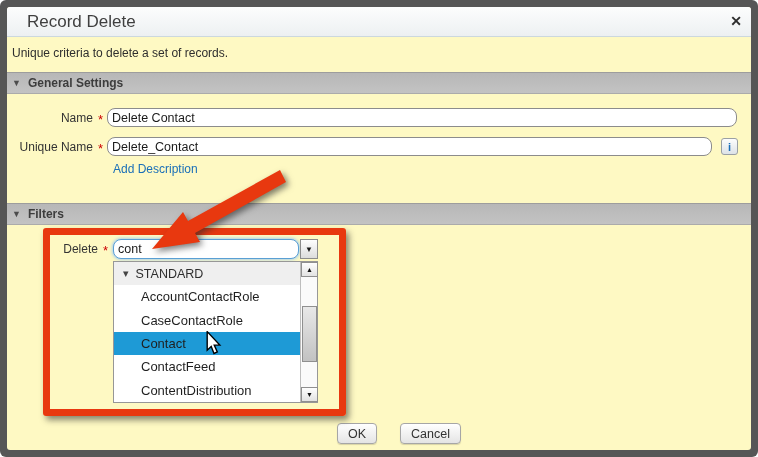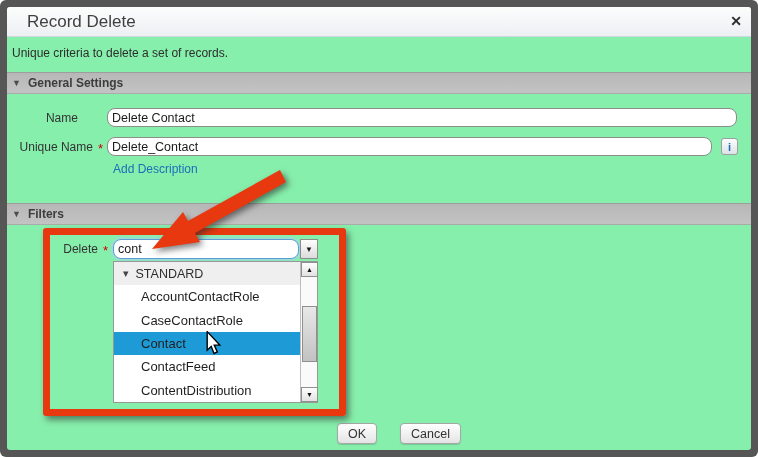--- a/index.html
+++ b/index.html
@@ -1,19 +1,19 @@
 <!DOCTYPE html>
 <html style="--annotation: #e8380f; --highlight: #1e9ad6; --link: #1a6fb8; --required: #cc0000;"><head>
 <meta charset="utf-8">
 <style>
   html,body{margin:0;padding:0;background:#ffffff;}
   *{box-sizing:border-box;font-family:"Liberation Sans",sans-serif;}
   #stage{position:relative;width:758px;height:457px;overflow:hidden;}
   .frame{position:absolute;inset:0;background:#565656;border-radius:6px;}
-  .dialog{position:absolute;left:7px;top:7px;width:744px;height:443px;background:#86efac;border-radius:3px;overflow:visible;}
+  .dialog{position:absolute;left:7px;top:7px;width:744px;height:443px;background:#fef9c3;border-radius:3px;overflow:visible;}
 
   .titlebar{position:absolute;left:0;top:0;width:744px;height:30px;
     background:linear-gradient(180deg,#fcfdfd,#edf0f2);border-bottom:1px solid #ccd8de;
     border-radius:3px 3px 0 0;}
   .title{position:absolute;left:20px;top:0;line-height:30px;font-size:17px;color:#3f3f3f;}
   .close{position:absolute;right:9px;top:4px;font-size:14px;font-weight:bold;color:#2d2d2d;cursor:pointer;line-height:20px;}
 
   .desc{position:absolute;left:5px;top:39px;font-size:12px;color:#2e2e2e;}
 
   .section-bar{position:absolute;left:0;width:744px;height:22px;
@@ -76,21 +76,21 @@
       <div class="close">✕</div>
     </div>
 
     <div class="desc">Unique criteria to delete a set of records.</div>
 
     <div class="section-bar" style="top:65px;">
       <span class="tri">▼</span>
       <span class="sec-label">General Settings</span>
     </div>
 
-    <div class="field-label" style="left:13px;top:101px;width:96px;gap:28px;">
+    <div class="field-label" style="left:0;top:101px;width:96px;">
       <span>Name</span>
       <span class="req">*</span>
     </div>
     <input class="txt-input" style="left: 100px; top: 101px; width: 630px;" value="Delete Contact">
 
     <div class="field-label" style="left:0;top:130px;width:96px;">
       <span>Unique Name</span>
       <span class="req">*</span>
     </div>
     <input class="txt-input" style="left: 100px; top: 130px; width: 605px;" value="Delete_Contact">

